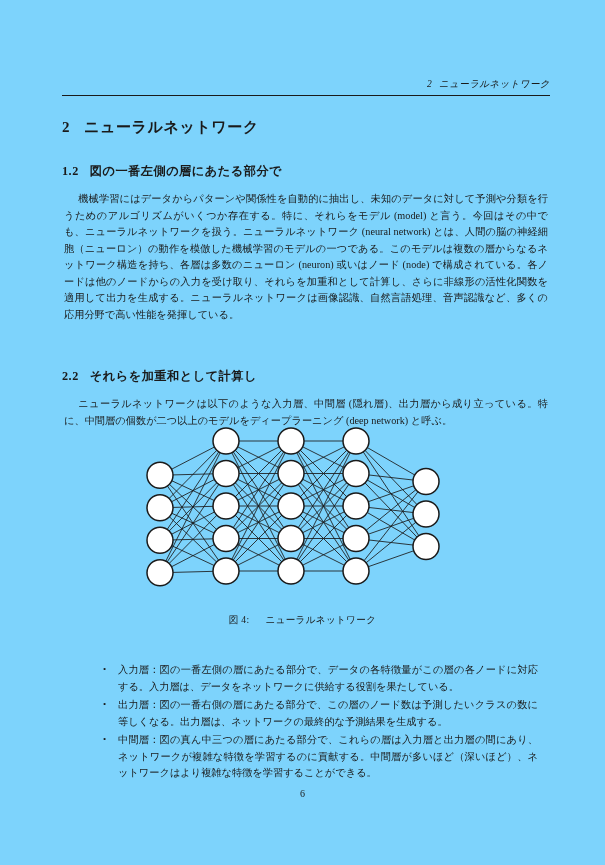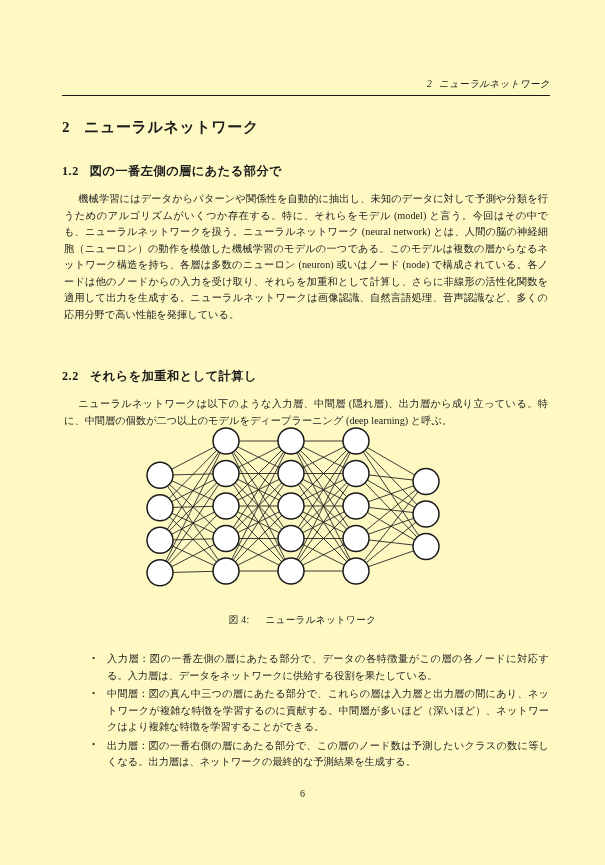--- a/index.html
+++ b/index.html
@@ -11,21 +11,21 @@
     width: 605px;
     height: 865px;
     position: relative;
     font-family: "Liberation Serif", "DejaVu Serif", serif;
     color: #1a1a1a;
     overflow: hidden;
   }
   .page {
     position: absolute;
     inset: 0;
-    background: #fef9c3;
+    background: #7dd3fc;
   }
 
   
   .runhead {
     position: absolute;
     top: 78px;
     left: 62px;
     right: 55px;
     height: 22px;
   }
@@ -99,21 +99,21 @@
   .figcap {
     text-align: center;
     font-size: 9.6px;
     margin-top: 4px;
     letter-spacing: 0.3px;
   }
   .figcap .lbl { margin-right: 16px; }
 
   
   ul.bullets {
-    margin: 1px;
+    margin: 12px;
     padding: 0 0 0 26px;
     list-style: none;
   }
   ul.bullets li {
     position: relative;
     font-size: 10.2px;
     line-height: 1.62;
     text-align: justify;
     text-justify: inter-character;
     margin-bottom: 2px;
@@ -152,21 +152,21 @@
     <h1 class="sec"><span class="num">2</span><span>ニューラルネットワーク</span></h1>
 
     <h2 class="subsec"><span class="num">1.2</span><span>図の一番左側の層にあたる部分で</span></h2>
 
     <p class="para">機械学習にはデータからパターンや関係性を自動的に抽出し、未知のデータに対して予測や分類を行うためのアルゴリズムがいくつか存在する。特に、それらをモデル (model) と言う。今回はその中でも、ニューラルネットワークを扱う。ニューラルネットワーク (neural network) とは、人間の脳の神経細胞（ニューロン）の動作を模倣した機械学習のモデルの一つである。このモデルは複数の層からなるネットワーク構造を持ち、各層は多数のニューロン (neuron) 或いはノード (node) で構成されている。各ノードは他のノードからの入力を受け取り、それらを加重和として計算し、さらに非線形の活性化関数を適用して出力を生成する。ニューラルネットワークは画像認識、自然言語処理、音声認識など、多くの応用分野で高い性能を発揮している。</p>
 
     <div class="gap-a"></div>
 
     <h2 class="subsec"><span class="num">2.2</span><span>それらを加重和として計算し</span></h2>
 
-    <p class="para">ニューラルネットワークは以下のような入力層、中間層 (隠れ層)、出力層から成り立っている。特に、中間層の個数が二つ以上のモデルをディープラーニング (deep learning) と呼ぶ。</p>
+    <p class="para">ニューラルネットワークは以下のような入力層、中間層 (隠れ層)、出力層から成り立っている。特に、中間層の個数が二つ以上のモデルをディープラーニング (deep network) と呼ぶ。</p>
 
   </div>
 
   <div class="figure" style="top:418px;">
     <div class="figwrap">
       <svg id="nn-svg" width="330" height="192" viewBox="0 0 330 192">
           <g>
             <line x1="33.54" y1="51.26" x2="76.46" y2="28.99" stroke="#1a1a1a" stroke-width="0.85"></line>
             <line x1="35.00" y1="56.91" x2="75.00" y2="55.84" stroke="#1a1a1a" stroke-width="0.85"></line>
             <line x1="33.78" y1="62.74" x2="76.22" y2="82.51" stroke="#1a1a1a" stroke-width="0.85"></line>
@@ -278,20 +278,20 @@
             <circle cx="288" cy="128.50" r="13" fill="#ffffff" stroke="#1a1a1a" stroke-width="1.5"></circle>
           </g>
         </svg>
     </div>
     <div class="figcap"><span class="lbl">図 4:</span><span>ニューラルネットワーク</span></div>
   </div>
 
   <div style="position:absolute; left:78px; top:650px; width:472px;">
     <ul class="bullets">
       <li>入力層：図の一番左側の層にあたる部分で、データの各特徴量がこの層の各ノードに対応する。入力層は、データをネットワークに供給する役割を果たしている。</li>
+      <li>出力層：図の一番右側の層にあたる部分で、この層のノード数は予測したいクラスの数に等しくなる。出力層は、ネットワークの最終的な予測結果を生成する。</li>
       <li>中間層：図の真ん中三つの層にあたる部分で、これらの層は入力層と出力層の間にあり、ネットワークが複雑な特徴を学習するのに貢献する。中間層が多いほど（深いほど）、ネットワークはより複雑な特徴を学習することができる。</li>
-      <li>出力層：図の一番右側の層にあたる部分で、この層のノード数は予測したいクラスの数に等しくなる。出力層は、ネットワークの最終的な予測結果を生成する。</li>
     </ul>
   </div>
 
   <div class="folio">6</div>
 
 </div>
 
 </body></html>

